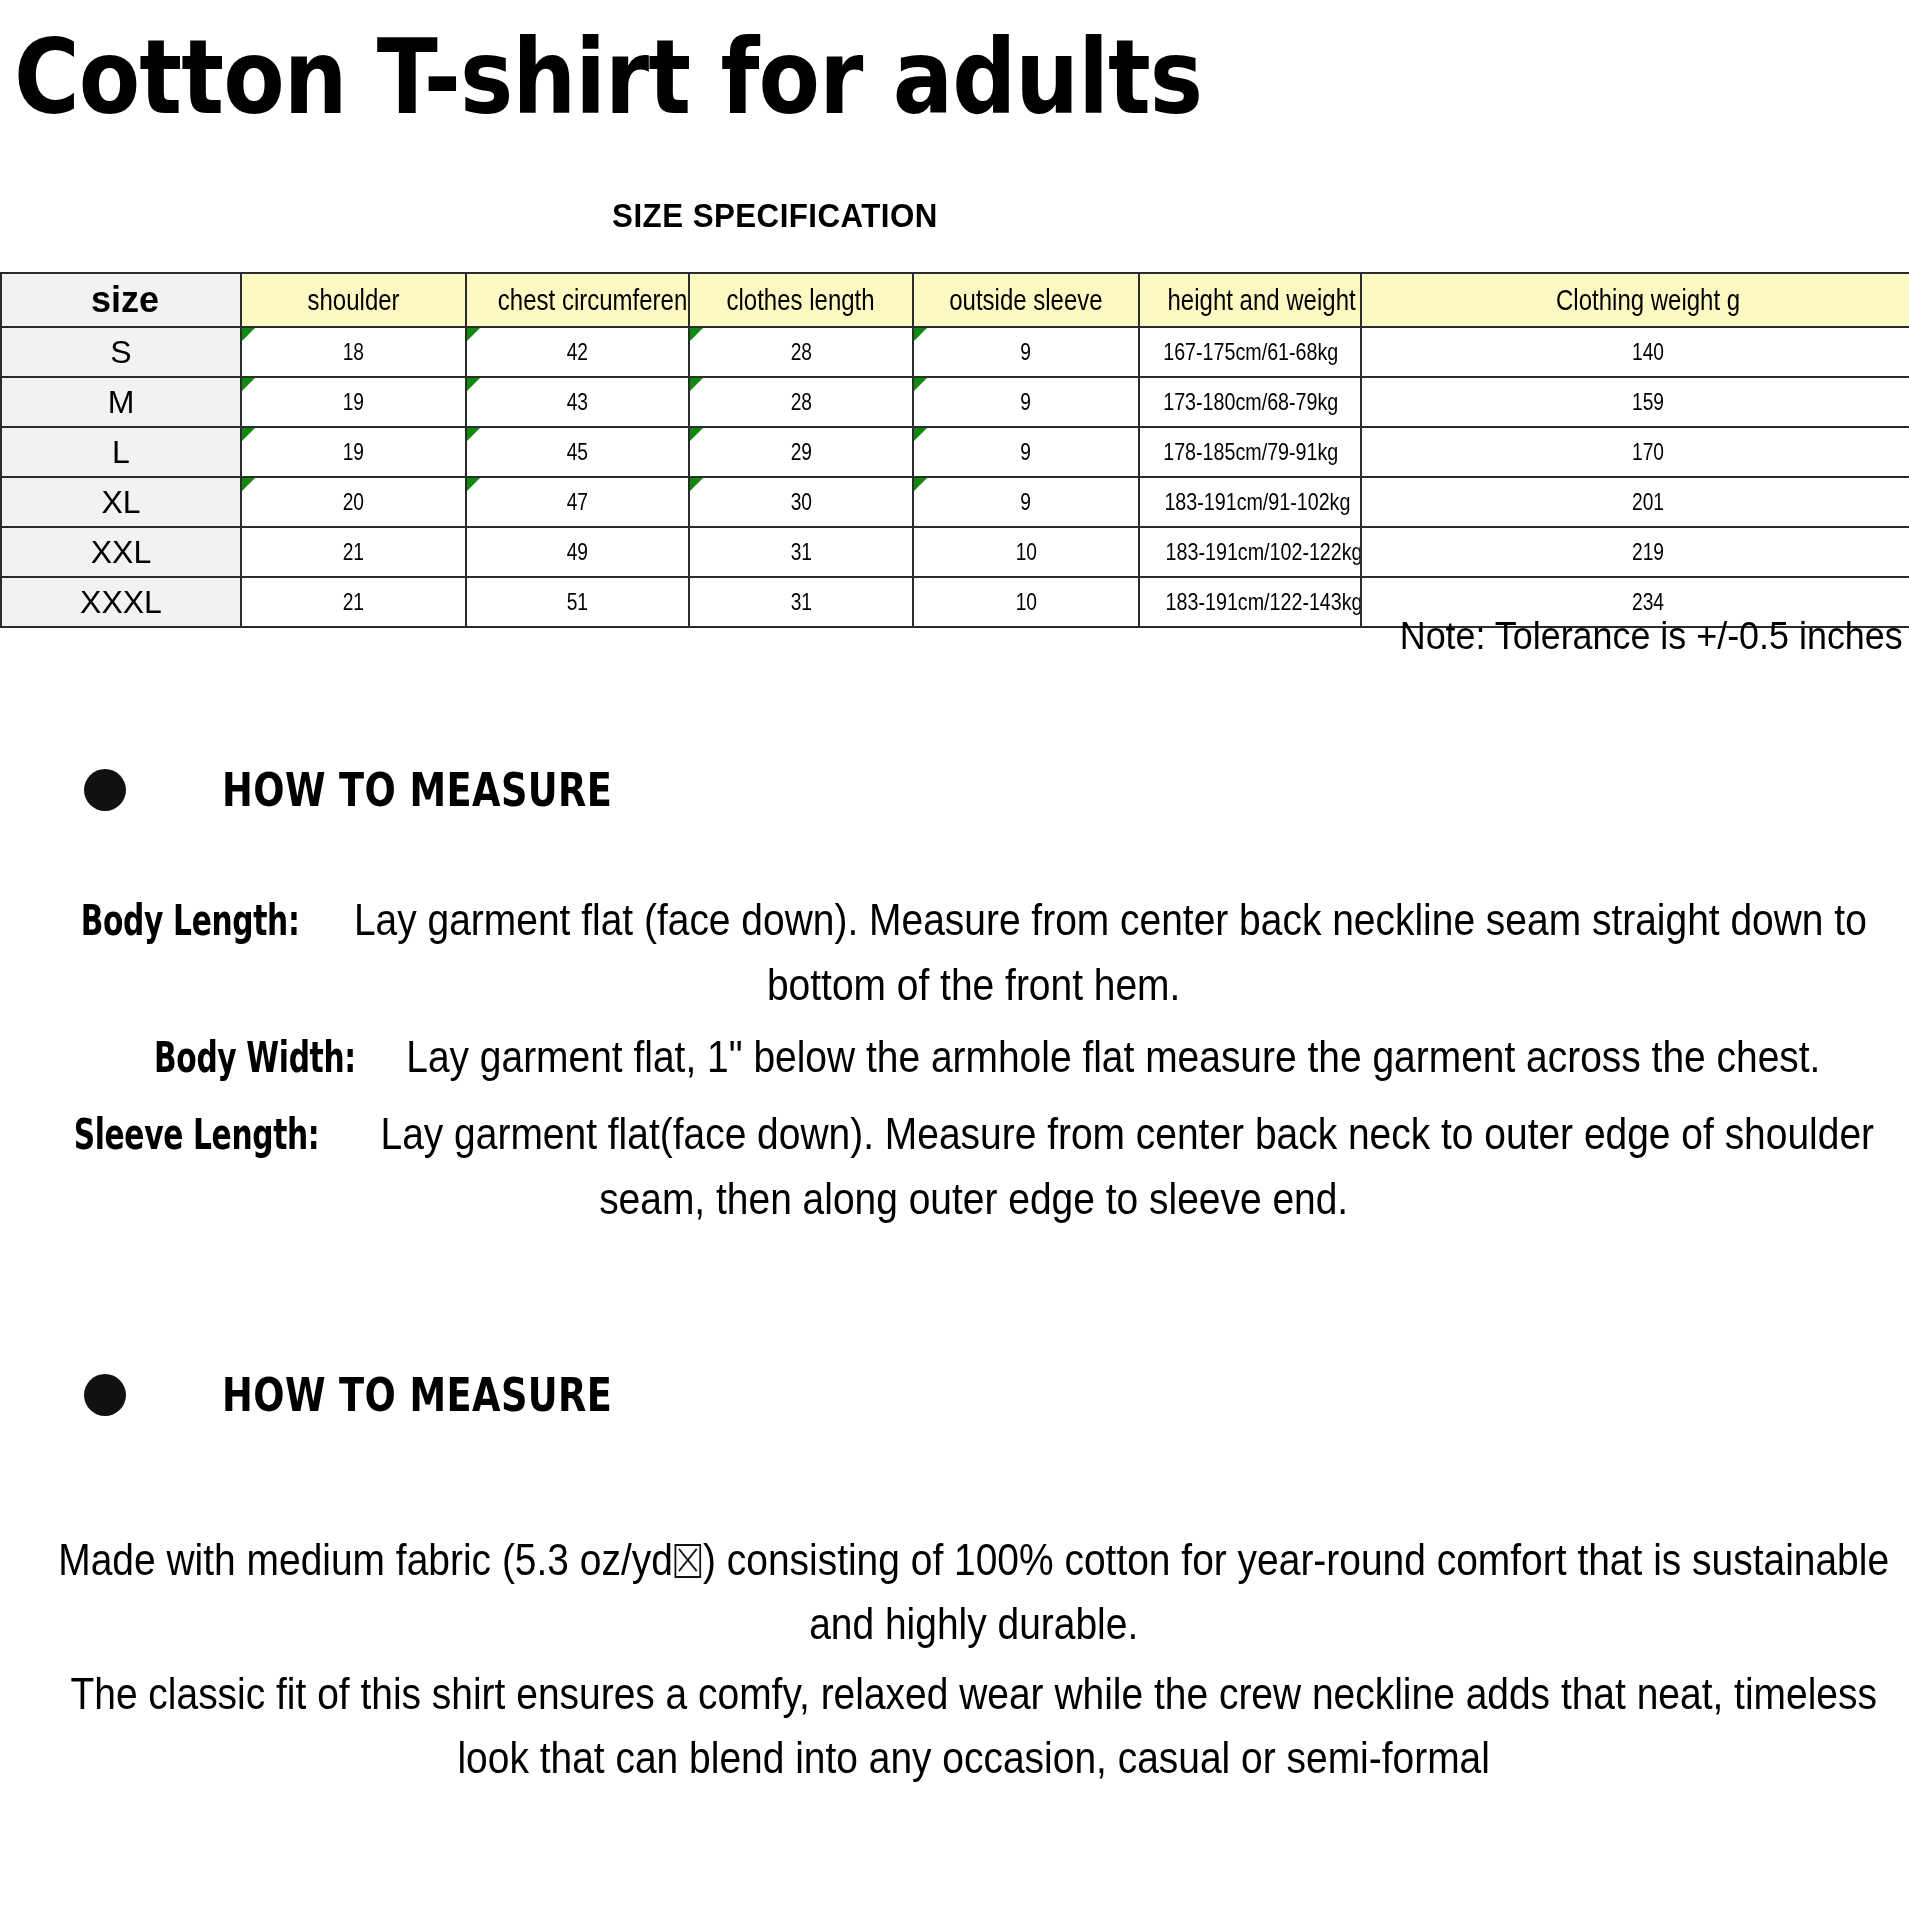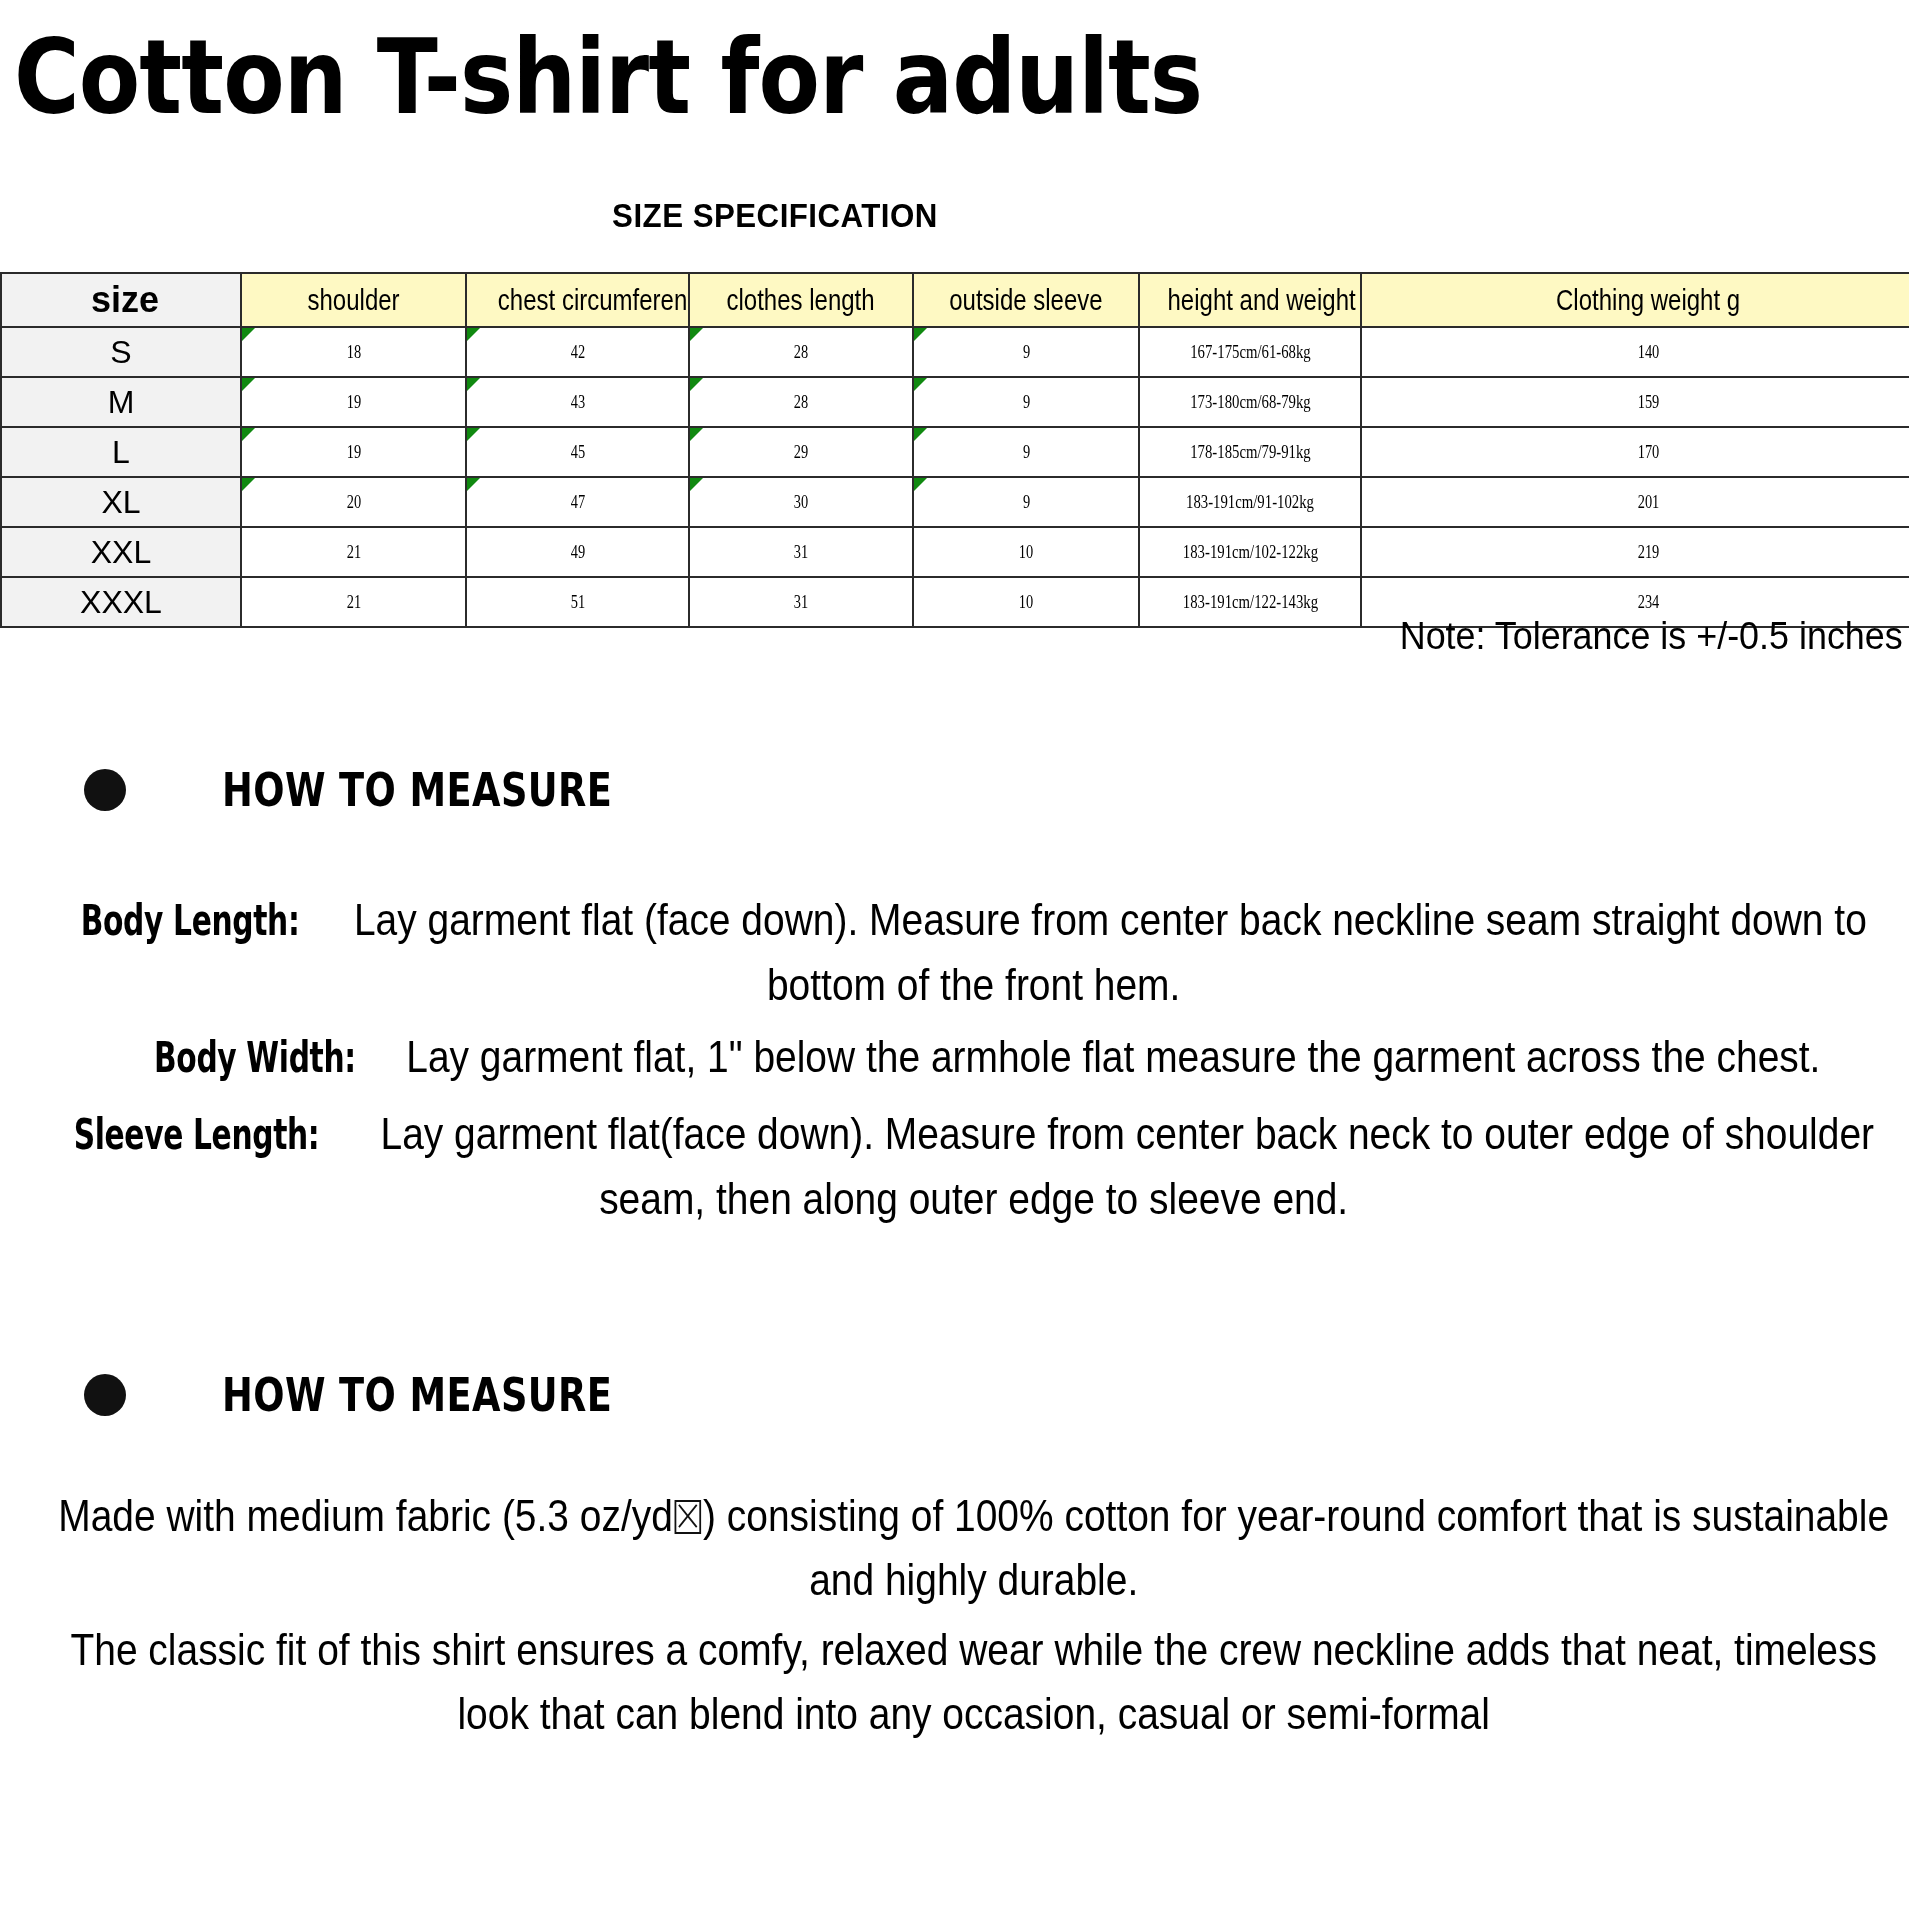--- a/index.html
+++ b/index.html
@@ -98,22 +98,21 @@
   table.spec thead th.size-head .hdr {
     transform: scaleX(1);
     margin-left: 8px;
   }
   table.spec th.size-cell, table.spec td.size-cell {
     background: #f2f2f2;
     font-size: 32px;
     height: 48px;
   }
   table.spec td.num {
-    font-size: 18px;
-    font-family: Liberation Serif, serif;
+    font-size: 24px;
   }
   table.spec td.num .val {
     display: inline-block;
     transform: scaleX(0.80);
     transform-origin: center;
     white-space: nowrap;
   }
   table.spec td.hw .val {
     transform: scaleX(0.82);
   }
@@ -196,21 +195,21 @@
     letter-spacing: -0.5px;
     display: inline-block;
     transform: scaleX(0.80);
     transform-origin: left bottom;
   }
   #measure-body { top: 888px; }
   #measure-body .p-bodylength { width: 2110px; }
   #measure-body .p-bodywidth  { margin-top: 8px; width: 2110px; }
   #measure-body .p-sleeve     { margin-top: 12px; width: 2110px; }
 
-  #fabric-body { top: 1484px; }
+  #fabric-body { top: 1528px; }
   #fabric-body .p-fabric  { width: 2110px; }
   #fabric-body .p-classic { margin-top: 6px; width: 2110px; }
 
   .tofu {
     display: inline-block;
     width: 26px;
     height: 30px;
     border: 2px solid #111;
     position: relative;
     vertical-align: -3px;

